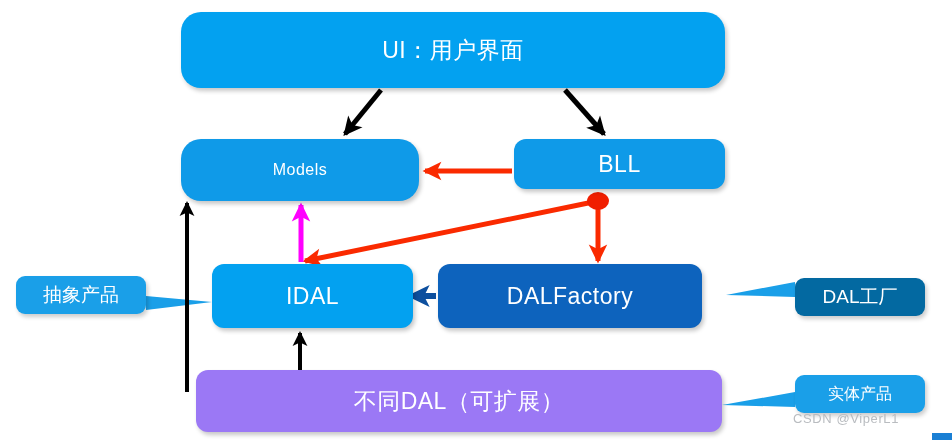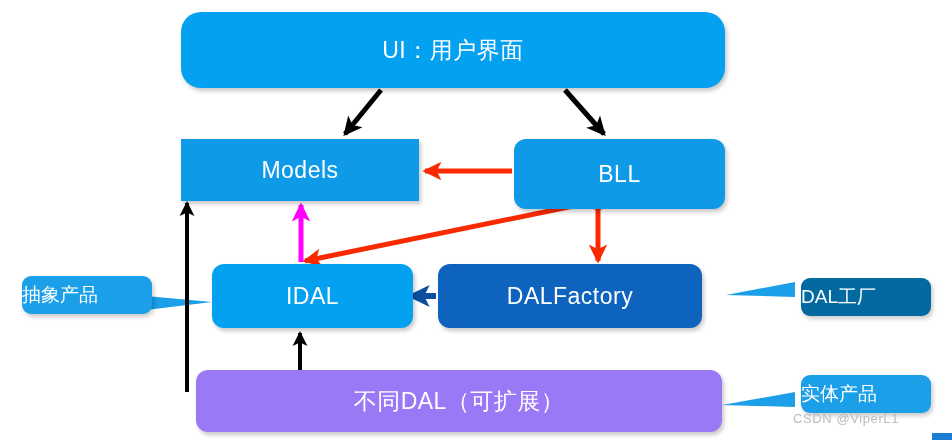--- a/index.html
+++ b/index.html
@@ -33,27 +33,27 @@
   .node-label {
     display: block;
     line-height: 1.15;
     white-space: nowrap;
   }
   .callout {
     position: absolute;
     box-sizing: border-box;
     display: flex;
     align-items: center;
+    justify-content: center;
     border-radius: 9px;
     color: #ffffff;
     text-align: center;
     box-shadow: 2px 3px 4px rgba(0,0,0,0.20);
     z-index: 4;
     user-select: none;
-    margin-left: 6px;
   }
   .callout-label {
     display: block;
     white-space: nowrap;
     line-height: 1.1;
   }
   #connectors {
     position: absolute;
     left: 0;
     top: 0;
@@ -137,44 +137,44 @@
       <polyline points="436,296 410,296" fill="none" stroke="#0d4f9e" stroke-width="6" stroke-linecap="butt" stroke-linejoin="round" marker-end="url(#mk6)"></polyline>
       <polyline points="300,372 300,333" fill="none" stroke="#000000" stroke-width="4" stroke-linecap="butt" stroke-linejoin="round" marker-end="url(#mk7)"></polyline>
       <polyline points="187,392 187,203" fill="none" stroke="#000000" stroke-width="4" stroke-linecap="butt" stroke-linejoin="round" marker-end="url(#mk8)"></polyline>
       <ellipse cx="598" cy="201" rx="11" ry="9" fill="#f01e00"></ellipse>
     </svg>
 
   <div id="node-layer">
       <div class="node" style="left: 181px; top: 12px; width: 544px; height: 76px; background: rgb(3, 161, 240); border-radius: 20px; font-size: 23px;">
         <span class="node-label">UI：用户界面</span>
       </div>
-      <div class="node" style="left: 181px; top: 139px; width: 238px; height: 62px; background: rgb(15, 154, 232); border-radius: 0; font-size: 23px;">
+      <div class="node" style="left: 181px; top: 139px; width: 238px; height: 62px; background: rgb(15, 154, 232); border-radius: 20px; font-size: 16px;">
         <span class="node-label">Models</span>
       </div>
-      <div class="node" style="left: 514px; top: 139px; width: 211px; height: 70px; background: rgb(15, 154, 232); border-radius: 12px; font-size: 23px;">
+      <div class="node" style="left: 514px; top: 139px; width: 211px; height: 50px; background: rgb(15, 154, 232); border-radius: 12px; font-size: 23px;">
         <span class="node-label">BLL</span>
       </div>
       <div class="node" style="left: 212px; top: 264px; width: 201px; height: 64px; background: rgb(3, 161, 240); border-radius: 12px; font-size: 23px;">
         <span class="node-label">IDAL</span>
       </div>
       <div class="node" style="left: 438px; top: 264px; width: 264px; height: 64px; background: rgb(13, 99, 189); border-radius: 12px; font-size: 23px;">
         <span class="node-label">DALFactory</span>
       </div>
       <div class="node" style="left: 196px; top: 370px; width: 526px; height: 62px; background: rgb(155, 120, 245); border-radius: 12px; font-size: 23px; text-align: right;">
         <span class="node-label">不同DAL（可扩展）</span>
       </div>
     </div>
   <div id="callout-layer">
       <div class="callout" style="left: 16px; top: 276px; width: 130px; height: 38px; background: rgb(26, 159, 232); font-size: 19px;">
         <span class="callout-label">抽象产品</span>
       </div>
       <div class="callout" style="left: 795px; top: 278px; width: 130px; height: 38px; background: #0369a1; font-size: 19px;">
         <span class="callout-label">DAL工厂</span>
       </div>
-      <div class="callout" style="left: 795px; top: 375px; width: 130px; height: 38px; background: rgb(26, 159, 232); font-size: 19px;">
+      <div class="callout" style="left: 795px; top: 375px; width: 130px; height: 38px; background: rgb(26, 159, 232); font-size: 16px;">
         <span class="callout-label">实体产品</span>
       </div>
     </div>
 
   <div class="watermark" style="left:793px; top:411px;">CSDN @ViperL1</div>
 
   <div class="corner-mark" style="left:932px; top:433px; width:20px; height:7px;"></div>
 </div>
 
 </body></html>

